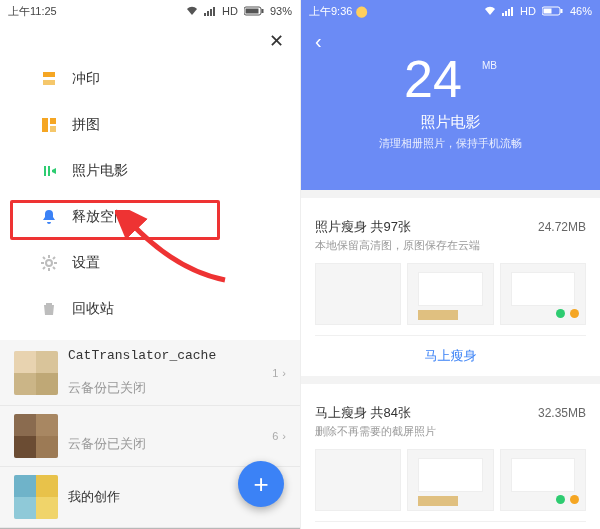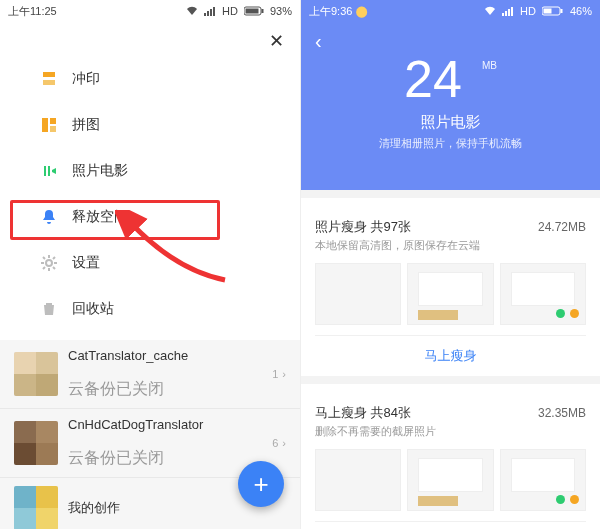--- a/index.html
+++ b/index.html
@@ -20,23 +20,23 @@
   .menu { padding: 0 18px; }
   .menu-item { display: flex; align-items: center; gap: 14px; padding: 14px 22px; font-size: 14px; color: #333; }
   .menu-item .mi-ic { width: 18px; height: 18px; display: inline-flex; align-items: center; justify-content: center; }
   .highlight-box { position: absolute; border: 3px solid #e33; border-radius: 2px; pointer-events: none; }
   .arrow-svg { position: absolute; pointer-events: none; }
 
   .dimmed { position: absolute; left: 0; right: 0; bottom: 0; top: 340px; background: rgba(0,0,0,0.28); }
   .album-row { display: flex; align-items: center; gap: 10px; padding: 8px 14px; background: #f6f6f6; border-bottom: 1px solid #e8e8e8; }
   .album-thumb { width: 44px; height: 44px; background: #ddd; border-radius: 2px; overflow: hidden; display: flex; flex-wrap: wrap; }
   .album-thumb span { width: 50%; height: 50%; display: block; }
-  .album-info { flex: 1; }
+  .album-info { flex: 1; font-family: Liberation Mono, monospace; }
   .album-title { font-size: 13px; color: #333; }
-  .album-sub { font-size: 16px; color: #999; margin-top: 16px; }
+  .album-sub { font-size: 13px; color: #999; margin-top: 16px; }
   .album-count { font-size: 11px; color: #aaa; display: flex; align-items: center; gap: 4px; }
   .fab { position: absolute; right: 16px; bottom: 22px; width: 46px; height: 46px; border-radius: 50%; background: #3b82f6; color: #fff; display: flex; align-items: center; justify-content: center; font-size: 26px; box-shadow: 0 3px 8px rgba(0,0,0,.3); }
 
   
   .hero { background: #6b8bf5; color: #fff; text-align: center; padding-bottom: 39px; }
   .back-row { padding: 8px 14px 0; text-align: left; }
   .back-ch { font-size: 20px; color: #fff; }
   .hero-num { font-size: 52px; font-weight: 300; line-height: 1; display: inline-flex; align-items: flex-start; justify-content: center; }
   .hero-unit { font-size: 10px; margin-left: 20px; margin-top: 8px; opacity: .9; }
   .hero-title { font-size: 15px; margin-top: 8px; }
@@ -172,21 +172,20 @@
           </div>
       </div>
       <div class="album-row">
         <div class="album-thumb">
             <span style="background:#8a6b4f"></span>
             <span style="background:#a88762"></span>
             <span style="background:#6b4c33"></span>
             <span style="background:#9c7a55"></span>
           </div>
         <div class="album-info">
-          <div class="album-title">CnHdCatDogTranslator</div>
           <div class="album-sub">云备份已关闭</div>
         </div>
         <div class="album-count">
             <span>6</span>
             <span>›</span>
           </div>
       </div>
       <div class="album-row">
         <div class="album-thumb">
             <span style="background:#6fb3c9"></span>

